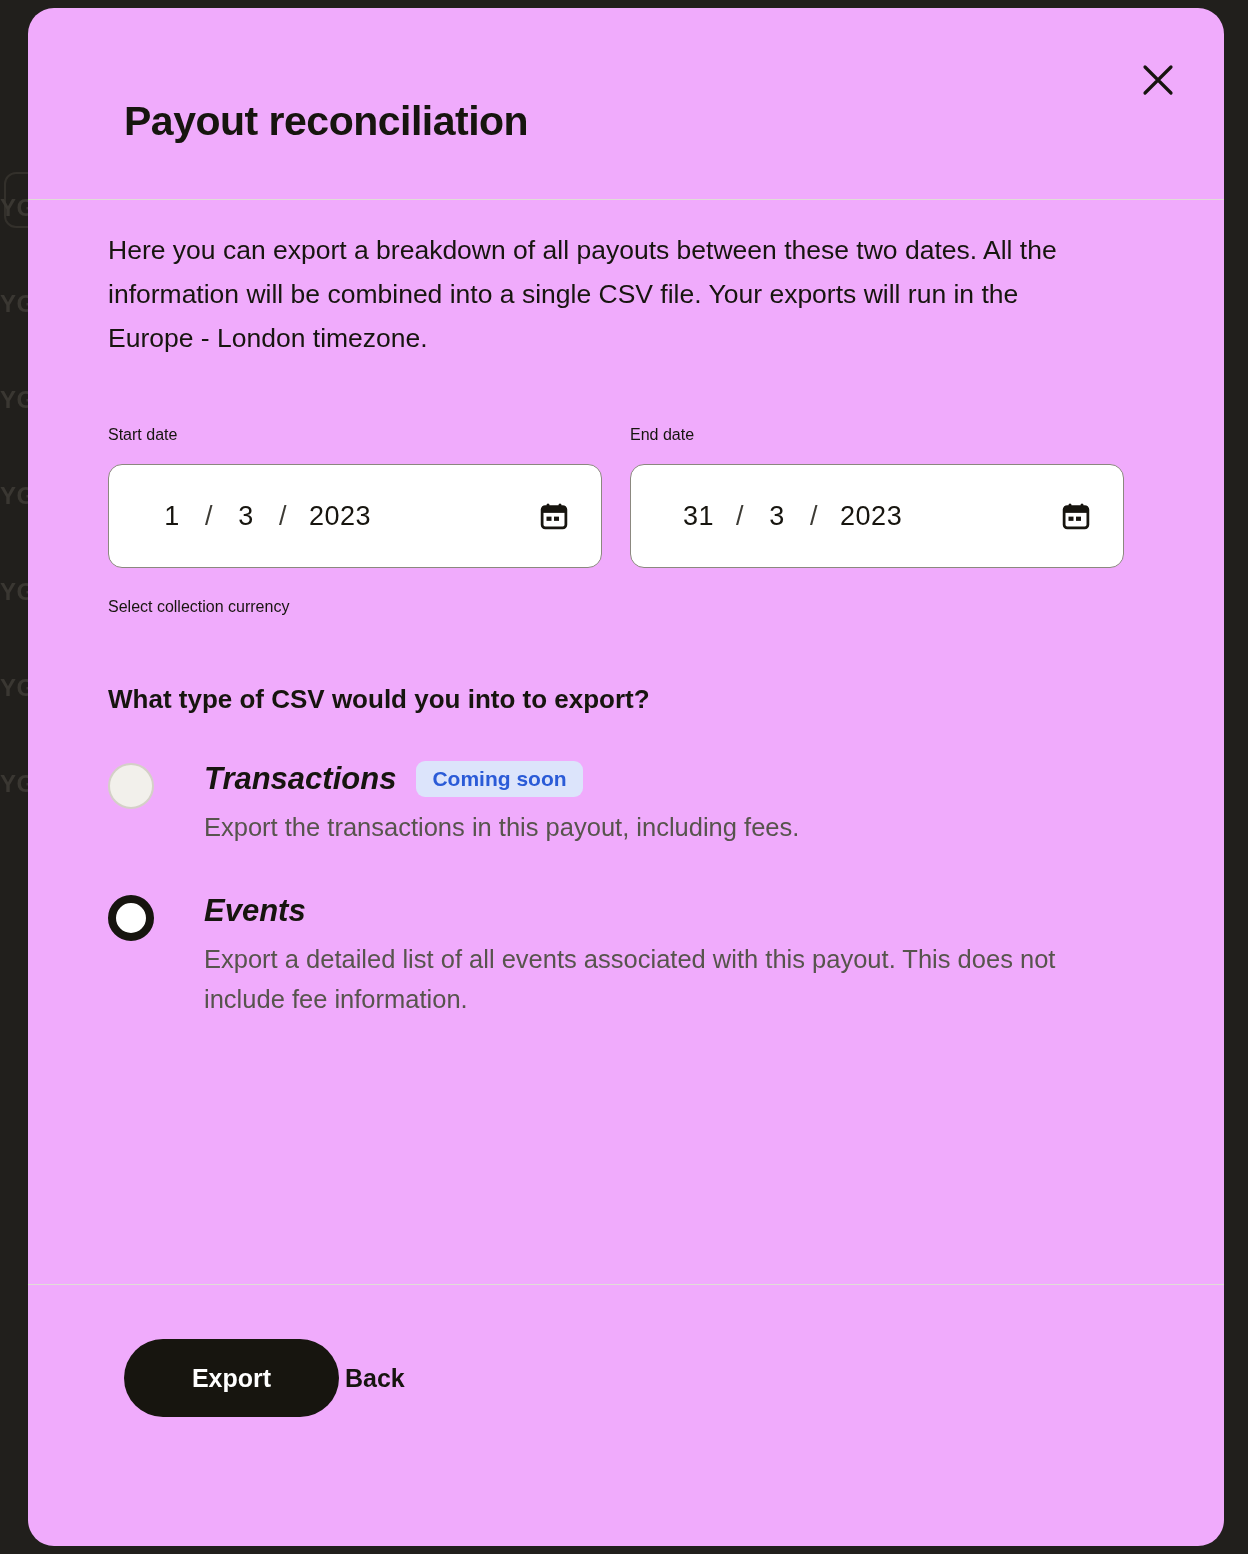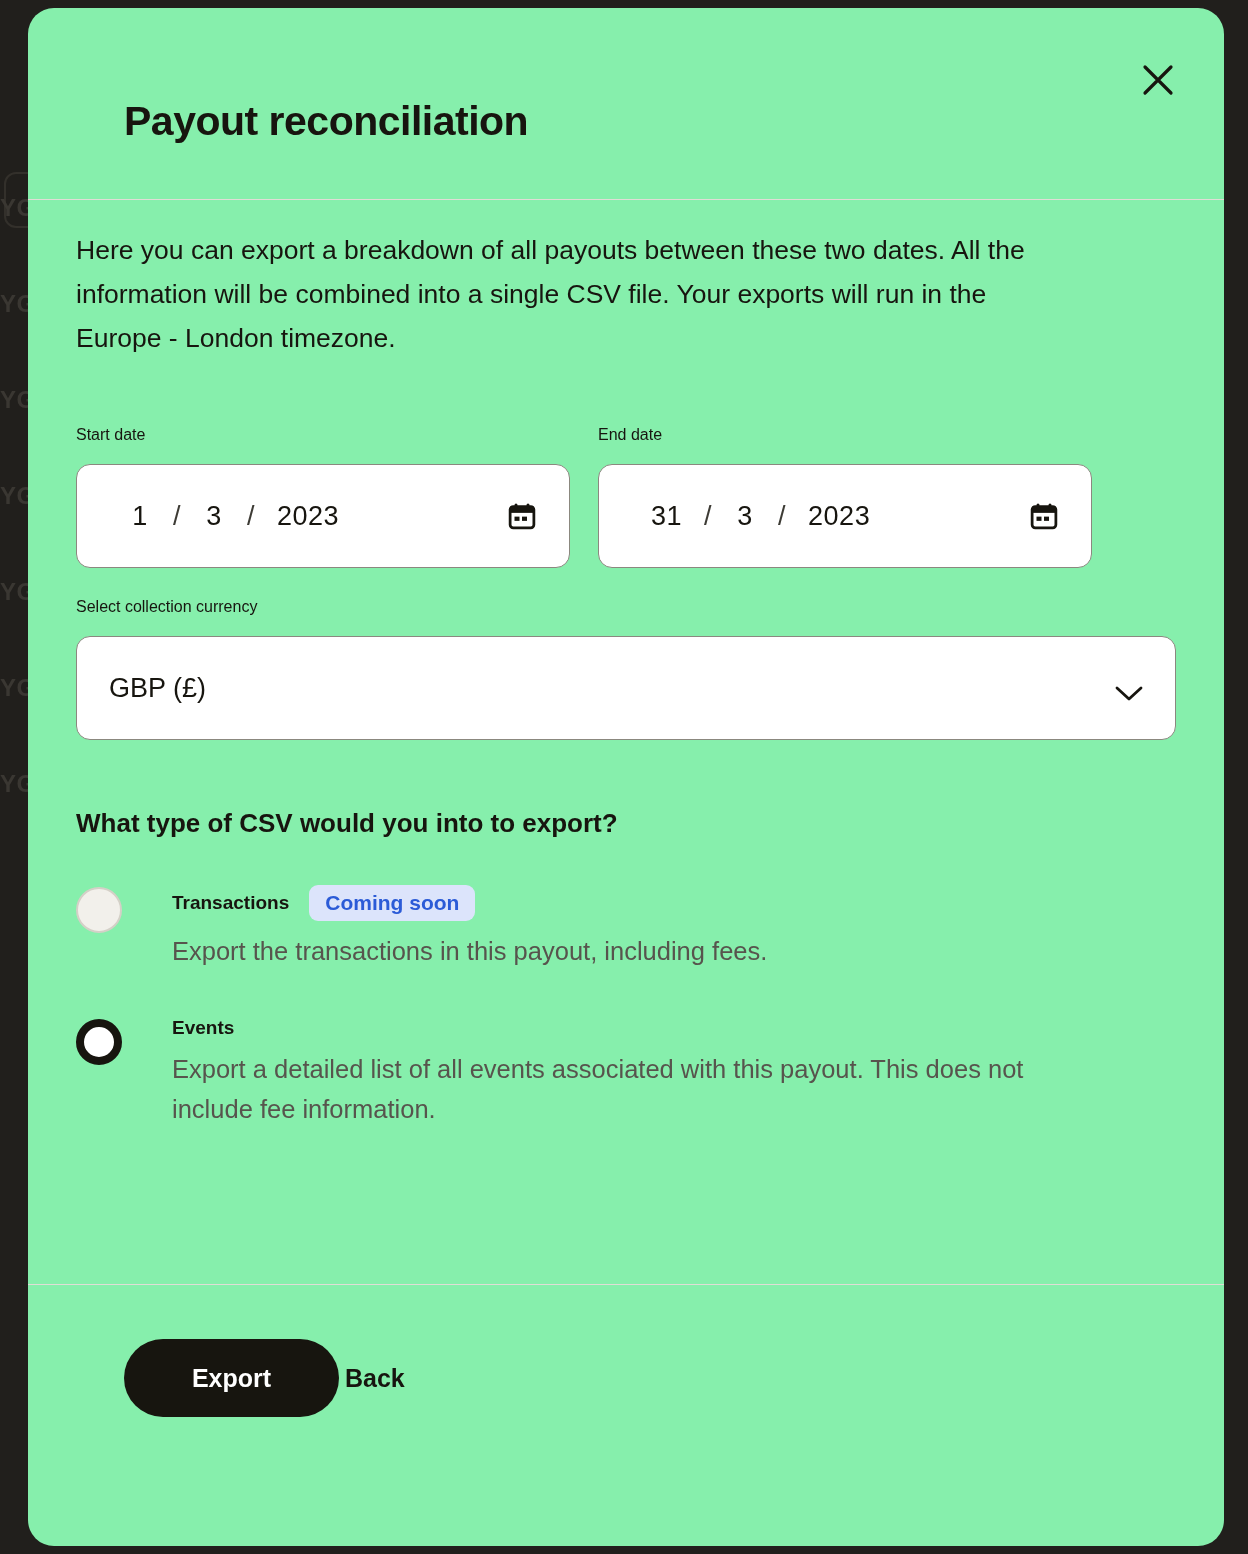--- a/index.html
+++ b/index.html
@@ -49,21 +49,21 @@
     border: 2px solid #33302b;
     border-radius: 12px;
   }
 
   .modal {
     position: absolute;
     left: 28px;
     top: 8px;
     width: 1196px;
     height: 1538px;
-    background: #86efac;
+    background: #f0abfc;
     border-radius: 26px;
     overflow: hidden;
   }
 
   .modal-header {
     position: relative;
     height: 192px;
     border-bottom: 1px solid #e0ddd6;
   }
 
@@ -88,21 +88,21 @@
     justify-content: center;
     background: none;
     border: none;
     cursor: pointer;
     padding: 0;
   }
   .close-btn svg { display: block; }
 
   .modal-body {
     position: relative;
-    padding: 0 48px;
+    padding: 0 80px;
     height: 1118px;
   }
 
   .intro {
     margin: 0;
     padding-top: 28px;
     font-size: 26.5px;
     line-height: 44px;
     color: #17150f;
     max-width: 990px;
@@ -201,23 +201,24 @@
   .radio-mark.selected {
     border: 8px solid #17150f;
     background: #ffffff;
   }
   .radio-head {
     display: flex;
     align-items: center;
     gap: 20px;
   }
   .radio-title {
-    font-size: 19px;
-    font-weight: 700;
-    color: #17150f;
+    font-size: 31px;
+    font-weight: 700;
+    color: #17150f;
+    font-style: italic;
   }
   .badge {
     display: inline-block;
     padding: 7px 16px 8px;
     background: #dce4fb;
     color: #2b5bd7;
     font-size: 21px;
     font-weight: 700;
     border-radius: 9px;
     line-height: 1;
@@ -341,28 +342,20 @@
                 <rect x="12" y="12.5" width="4" height="3.4" fill="#17150f"></rect>
               </svg>
             </span>
           </div>
         </div>
 
       </div>
 
       <div class="currency-block">
         <div class="field-label">Select collection currency</div>
-        <div class="select-box">
-          <span>GBP (£)</span>
-          <span class="chev">
-            <svg width="28" height="18" viewBox="0 0 28 18" aria-hidden="true">
-              <path d="M2 3 L14 14 L26 3" fill="none" stroke="#17150f" stroke-width="2.8" stroke-linecap="round" stroke-linejoin="round"></path>
-            </svg>
-          </span>
-        </div>
       </div>
 
       <div class="csv-question">What type of CSV would you into to export?</div>
 
       <div class="radio-group">
 
         <div class="radio-row">
           <span class="radio-mark"></span>
           <div class="radio-head">
             <span class="radio-title">Transactions</span>

